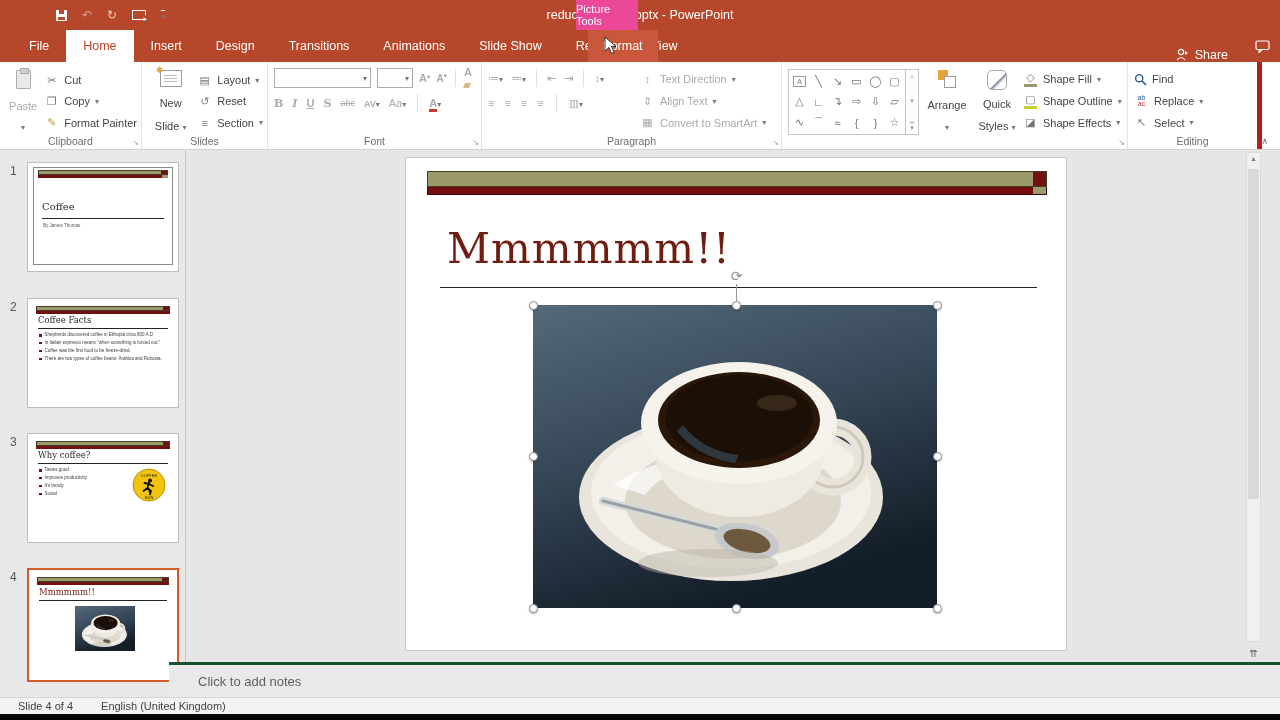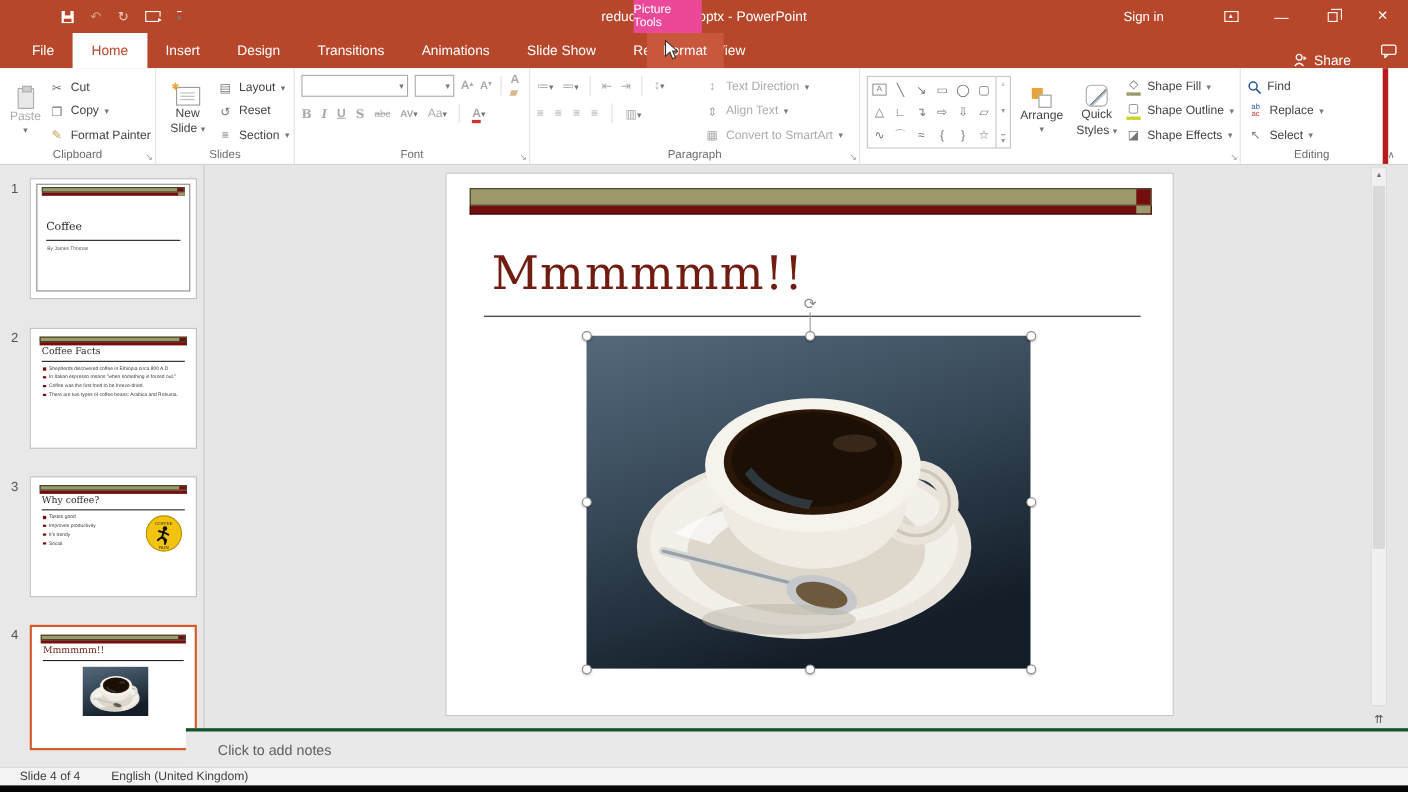--- a/index.html
+++ b/index.html
@@ -31,21 +31,21 @@
   .tab-format{position:absolute;left:588px;top:0;height:32px;background:#C8573B;padding:0 15px;display:flex;align-items:center}
   .tellme{position:absolute;left:676px;top:0;height:32px;display:flex;align-items:center;gap:9px;font-size:12.5px}
   .share{position:absolute;right:52px;top:0;height:32px;display:flex;align-items:flex-end;gap:6px}
   .comment-btn{position:absolute;right:10px;top:0;height:32px;display:flex;align-items:center}
   .cursor{position:absolute;left:604px;top:36px;z-index:50;pointer-events:none}
   
   .ribbon{position:absolute;top:62px;left:0;right:0;height:88px;background:#fff;border-bottom:1px solid #d2d2d2;display:flex;font-size:11px}
   .group{position:relative;border-right:1px solid #e3e3e3;padding:4px 4px 16px 6px;display:flex;gap:4px}
   .group-label{position:absolute;bottom:2px;left:0;right:0;text-align:center;font-size:10.5px;color:#6d6d6d}
   .launcher{position:absolute;right:2px;bottom:2px;font-size:8px;color:#9a9a9a}
-  .bigbtn{display:flex;flex-direction:column;align-items:center;justify-content:center;width:46px;color:#444;gap:1px;padding-top:4px;text-align:center;line-height:1.2}
+  .bigbtn{display:flex;flex-direction:column;align-items:center;justify-content:space-between;width:46px;color:#444;gap:1px;padding-top:4px;text-align:center;line-height:1.2}
   .col{display:flex;flex-direction:column;justify-content:flex-start;gap:1px}
   .smallbtn{display:flex;align-items:center;gap:5px;height:21px;white-space:nowrap}
   .gicon{width:15px;display:inline-flex;justify-content:center;color:#7a6a43}.dis{color:#ababab}
   .dd{font-size:8px;color:#777}
   .icon-clipboard{width:15px;height:19px;border:1px solid #adadad;background:#e9e9e9;position:relative;border-radius:1px}
   .icon-clipboard::after{content:"";position:absolute;left:3px;top:-3px;width:7px;height:4px;background:#cfcfcf;border:1px solid #adadad}
   .icon-newslide{width:22px;height:17px;border:1px solid #9a9a9a;background:#fff;position:relative}
   .icon-newslide::before{content:"✱";position:absolute;left:-5px;top:-6px;color:#E8A33D;font-size:9px}
   .icon-newslide::after{content:"";position:absolute;left:3px;top:4px;width:13px;height:1px;background:#bbb;box-shadow:0 3px 0 #bbb,0 6px 0 #bbb}
   .combo{border:1px solid #ababab;background:#fff;height:20px;display:flex;align-items:center;justify-content:flex-end;padding:0 3px;color:#999}
@@ -159,31 +159,20 @@
     <span class="icon-save"></span>
     <span class="dim">↶</span>
     <span class="semidim">↻</span>
     <span class="icon-present">
         <i>▸</i>
       </span>
     <span class="qat-more dd">▾</span>
   </div>
   <div class="title-center">reduce-file-size.pptx - PowerPoint</div>
   <div class="picture-tools">Picture Tools</div>
-  <div class="win-right">
-    <span class="signin">Sign in</span>
-    <span class="winbtn">
-        <span class="icon-winopts">▲</span>
-      </span>
-    <span class="winbtn">—</span>
-    <span class="winbtn">
-        <span class="icon-restore"></span>
-      </span>
-    <span class="winbtn" style="font-size:16px">×</span>
-  </div>
 </div>
 
 <div class="tabrow">
   <div class="tabs">
     <span class="tab">File</span>
     <span class="tab active">Home</span>
     <span class="tab">Insert</span>
     <span class="tab">Design</span>
     <span class="tab">Transitions</span>
     <span class="tab">Animations</span>

